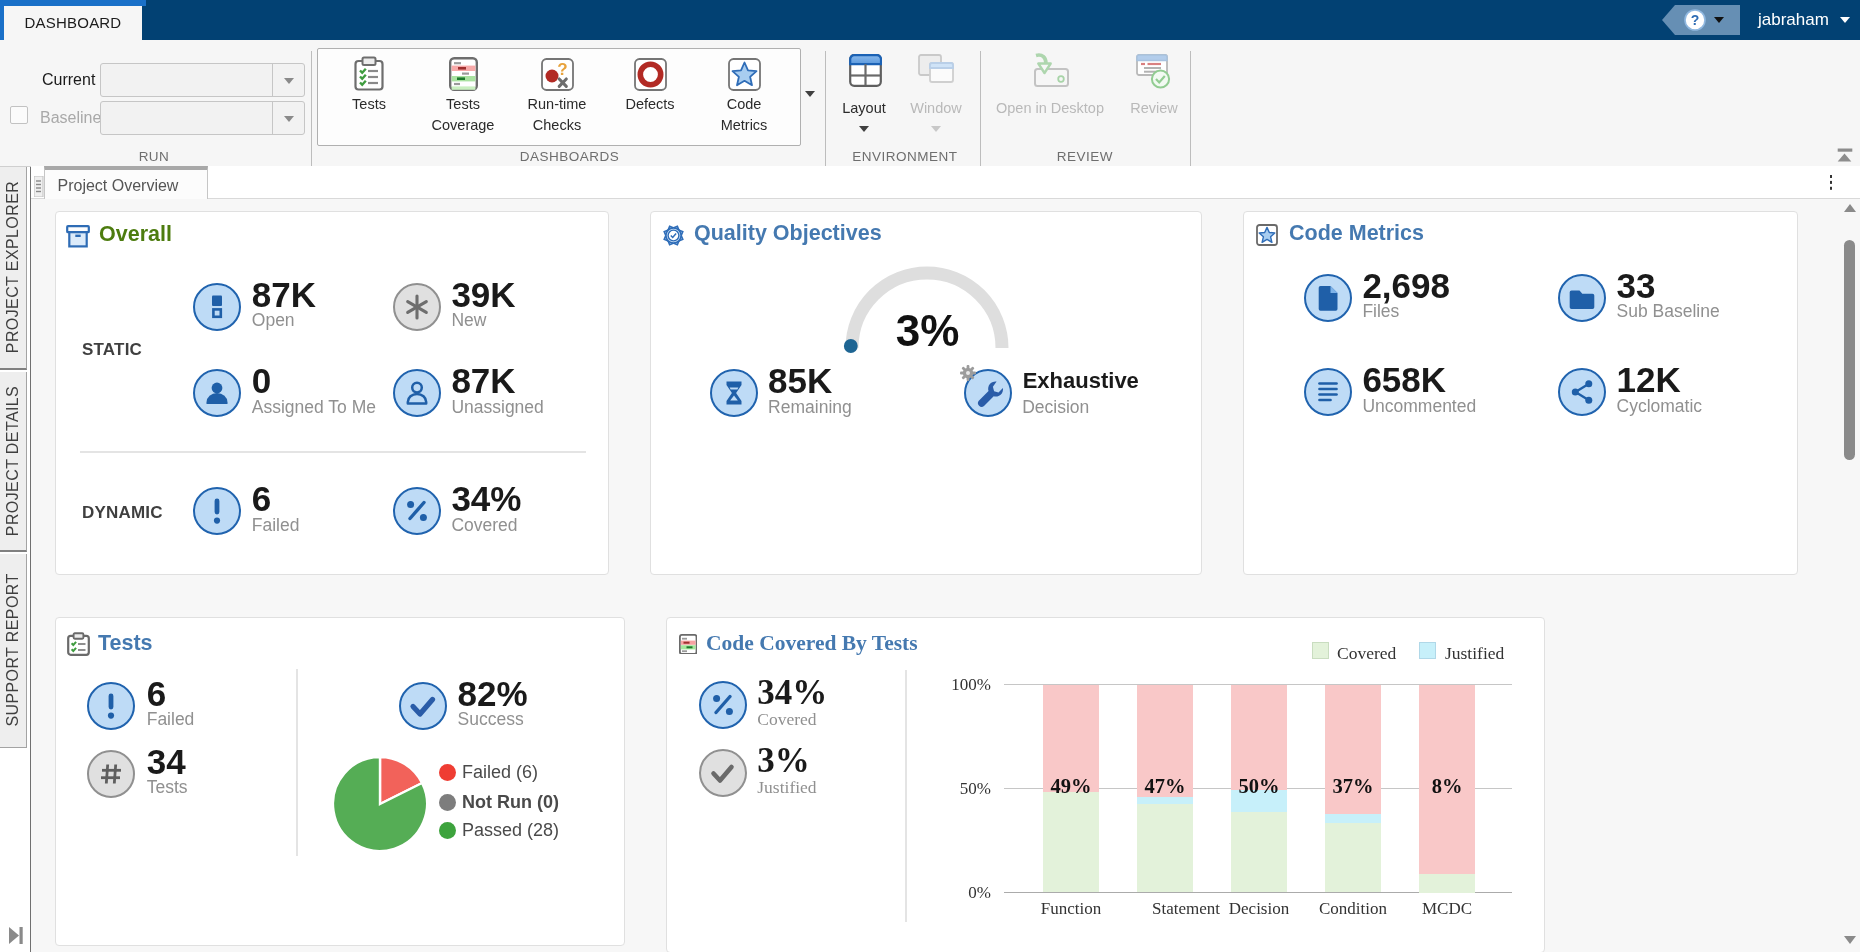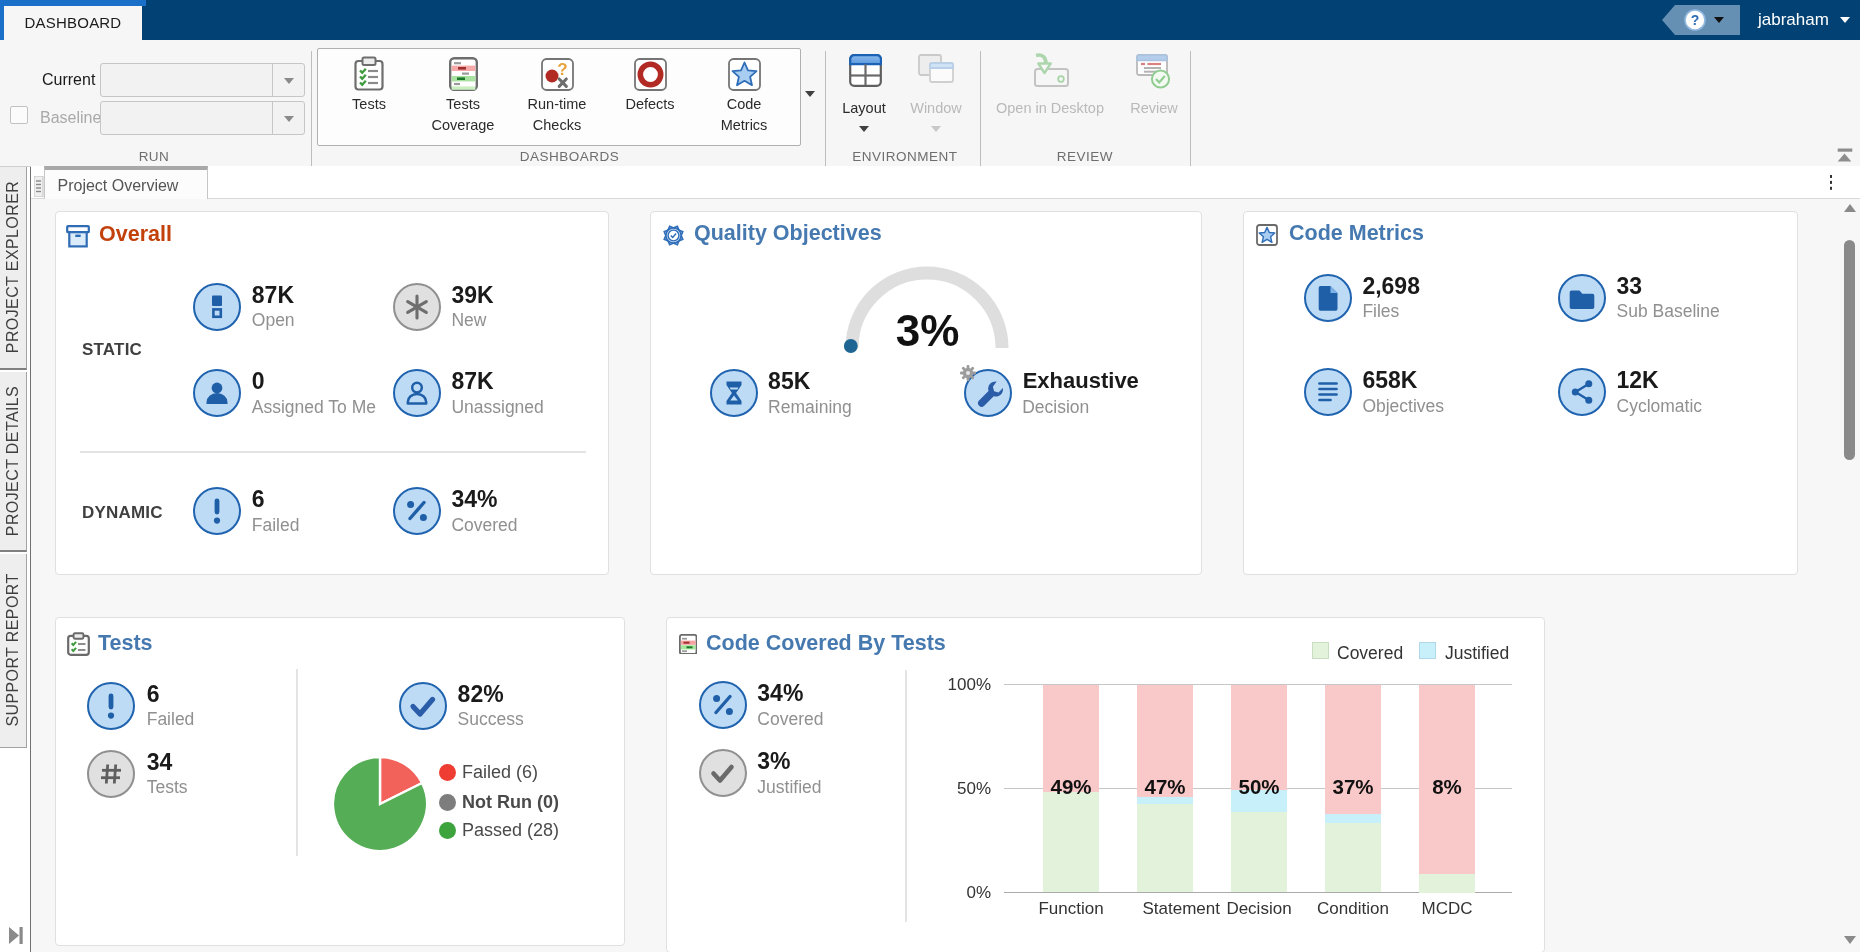--- a/index.html
+++ b/index.html
@@ -32,21 +32,21 @@
 .vtab{left:0;width:27px;background:#eeeeee;border-right:1px solid #a3a3a3;}
 .vtab span{position:absolute;left:50%;top:50%;transform:translate(-50%,-50%) rotate(-90deg);white-space:nowrap;font-size:16px;color:#3f3f3f;letter-spacing:0.4px;}
 
 #tabbar{left:31px;top:166px;width:1829px;height:32.5px;background:#fff;border-bottom:1px solid #d9d9d9;}
 #doctab{left:43.5px;top:166px;width:164.5px;height:32.5px;background:#fcfcfc;border-left:1px solid #c6c6c6;border-right:1px solid #c6c6c6;border-top:4px solid #a8a8a8;color:#555;font-size:16px;text-align:left;padding-left:13px;line-height:31px;}
 
 #content{left:31px;top:198.5px;width:1829px;height:753.5px;background:#f7f7f7;}
 .card{position:absolute;background:#fff;border:1px solid #e0e0e0;border-radius:4px;}
 .ctitle{position:absolute;font-size:21.5px;font-weight:bold;color:#4579b0;white-space:nowrap;}
 .stat .circ{position:absolute;width:48px;height:48px;border-radius:50%;}
-.stat .val{position:absolute;font-size:23px;font-weight:bold;color:#1a1a1a;line-height:30px;white-space:nowrap;}
+.stat .val{position:absolute;font-size:35px;font-weight:bold;color:#1a1a1a;line-height:30px;white-space:nowrap;}
 .stat .lab{position:absolute;font-size:17.5px;color:#909090;line-height:21px;white-space:nowrap;}
 .circ.blue{background:#bedbf6;border:2.2px solid #2063ae;}
 .circ.gray{background:#e0e0e0;border:2.2px solid #909090;}
 .rowlab{position:absolute;font-size:17px;font-weight:bold;color:#3f3f3f;letter-spacing:.2px;}
 .vdiv{position:absolute;width:2px;background:#e4e4e4;}
 .hdiv{position:absolute;height:2px;background:#e4e4e4;}
 
 .gline{position:absolute;left:337px;width:508px;height:1.5px;background:#c6c6c6;}
 .bar{position:absolute;width:56px;}
 .ylab{position:absolute;font-size:17px;color:#333;text-align:right;width:60px;}
@@ -308,21 +308,21 @@
         </g>
     </defs>
   </svg>
 
   <div class="card" style="left:55px;top:211px;width:554px;height:364px;">
     <svg class="abs" style="left:10px;top:13px;" width="24" height="23" viewBox="0 0 24 23">
       <rect x="1.2" y="1.2" width="21.6" height="6" rx="0.8" fill="#fdfdfd" stroke="#2e6cb5" stroke-width="2.2"></rect>
       <rect x="3.3" y="7.2" width="17.4" height="14.2" fill="#dcebfa" stroke="#2e6cb5" stroke-width="2.2"></rect>
       <line x1="9.3" y1="10.8" x2="14.7" y2="10.8" stroke="#2e6cb5" stroke-width="2.4"></line>
     </svg>
-    <div class="ctitle" style="left:43px;top:9.5px;color:#c2410c;">Overall</div>
+    <div class="ctitle" style="left:43px;top:9.5px;color:#4d7c0f;">Overall</div>
     <div class="rowlab" style="left:26px;top:128px;">STATIC</div>
     <div class="rowlab" style="left:26px;top:291px;">DYNAMIC</div>
     <div class="hdiv" style="left:24px;top:239px;width:506px;"></div>
     <div class="stat abs" style="left:137.3px;top:70.7px;">
         <div class="circ blue"></div>
         <svg width="48" height="48" class="abs">
           <use href="#g-open"></use>
         </svg>
         <div class="val" style="left:58.5px;top:-3px;">87K</div>
         <div class="lab" style="left:58.5px;top:27.5px;">Open</div>
@@ -442,21 +442,21 @@
         </svg>
         <div class="val" style="left:58.5px;top:-3px;">33</div>
         <div class="lab" style="left:58.5px;top:27.5px;">Sub Baseline</div>
       </div>
     <div class="stat abs" style="left:59.9px;top:156px;">
         <div class="circ blue"></div>
         <svg width="48" height="48" class="abs">
           <use href="#g-uncommented"></use>
         </svg>
         <div class="val" style="left:58.5px;top:-3px;">658K</div>
-        <div class="lab" style="left:58.5px;top:27.5px;">Objectives</div>
+        <div class="lab" style="left:58.5px;top:27.5px;">Uncommented</div>
       </div>
     <div class="stat abs" style="left:314px;top:156px;">
         <div class="circ blue"></div>
         <svg width="48" height="48" class="abs">
           <use href="#g-cyclo"></use>
         </svg>
         <div class="val" style="left:58.5px;top:-3px;">12K</div>
         <div class="lab" style="left:58.5px;top:27.5px;">Cyclomatic</div>
       </div>
   </div>
@@ -498,21 +498,21 @@
     <div class="pleg">
       <div class="dot abs" style="left:382.5px;top:146px;background:#ef3d33;"></div>
         <div class="t abs" style="left:406px;top:144px;">Failed (6)</div>
       <div class="dot abs" style="left:382.5px;top:175.5px;background:#7d7d7d;"></div>
         <div class="t abs" style="left:406px;top:173.5px;font-weight:bold;">Not Run (0)</div>
       <div class="dot abs" style="left:382.5px;top:204.4px;background:#3da33d;"></div>
         <div class="t abs" style="left:406px;top:202.4px;">Passed (28)</div>
     </div>
   </div>
 
-  <div class="card" style="left:666px;top:617px;width:879px;height:336px;">
+  <div class="card" style="left:666px;top:617px;width:879px;height:336px;font-family:Liberation Serif, serif;">
     <svg class="abs" style="left:12px;top:16px;" width="18" height="20" viewBox="0 0 18 20">
         <use href="#i-coverage"></use>
       </svg>
     <div class="ctitle" style="left:39px;top:13px;">Code Covered By Tests</div>
     <div class="legsq" style="left:644.5px;top:23.5px;background:#e3f2da;border:1px solid #c9ddc0;"></div>
     <div class="legtx" style="left:670px;top:25px;">Covered</div>
     <div class="legsq" style="left:752px;top:23.5px;background:#c7f0fa;border:1px solid #b0d8e8;"></div>
     <div class="legtx" style="left:778px;top:25px;">Justified</div>
     <div class="stat abs" style="left:31.8px;top:63px;">
         <div class="circ blue"></div>

